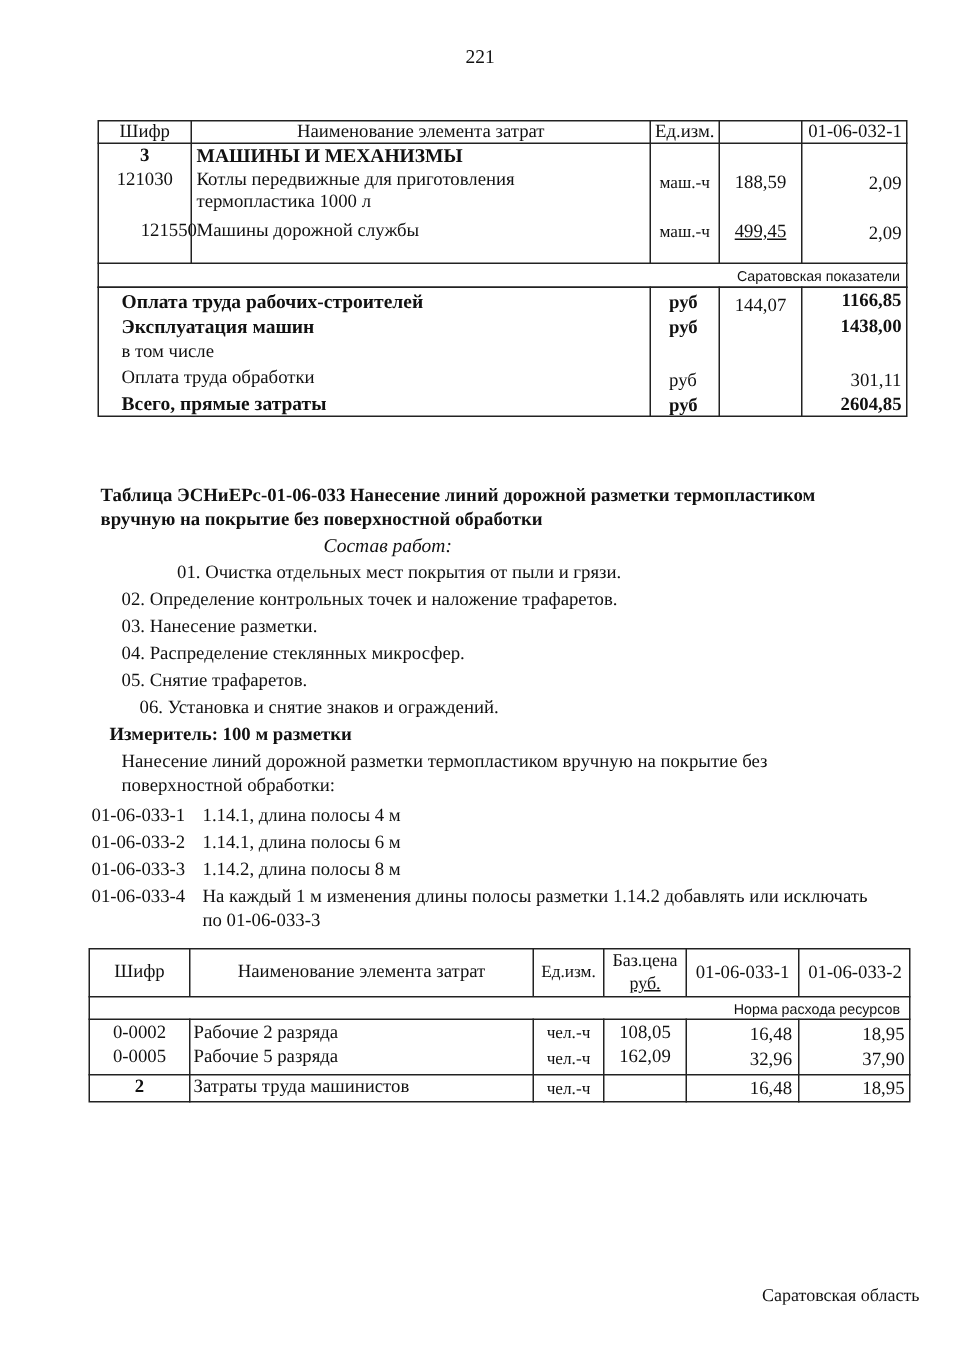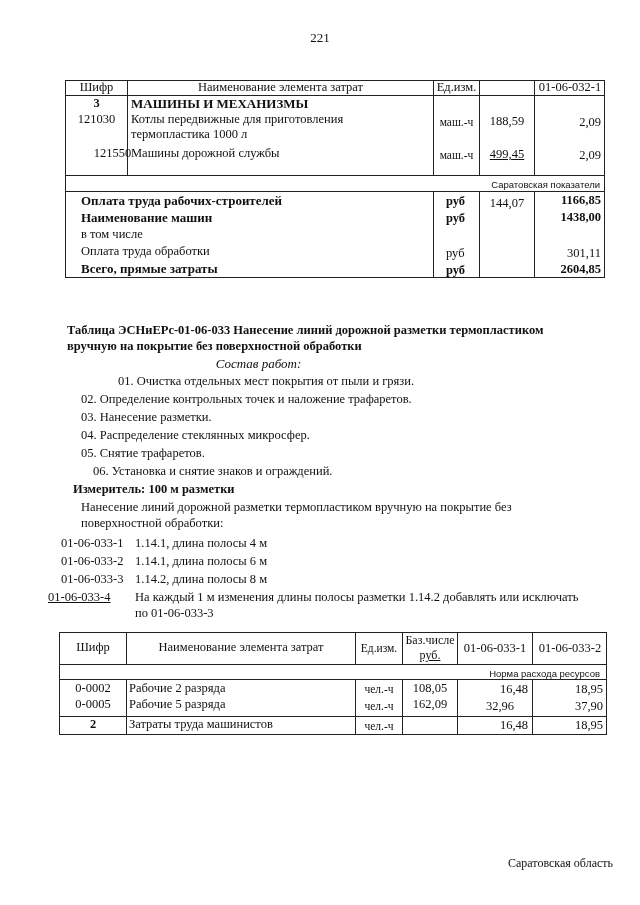--- a/index.html
+++ b/index.html
@@ -76,21 +76,21 @@
   <div class="vline" style="left:433px; top:191px; height:87px;"></div>
   <div class="vline" style="left:479px; top:191px; height:87px;"></div>
   <div class="vline" style="left:534px; top:191px; height:87px;"></div>
 
   <div>
     <div class="cell bold" style="left:81px; top:193px; font-size:13px;">Оплата труда рабочих-строителей</div>
     <div class="cell bold" style="left:446px; top:194px;">руб</div>
     <div class="cell bold right" style="left:535px; top:193px; width:66px;">1166,85</div>
   </div>
   <div>
-    <div class="cell bold" style="left:81px; top:210px; font-size:13px;">Наименование машин</div>
+    <div class="cell bold" style="left:81px; top:210px; font-size:13px;">Эксплуатация машин</div>
     <div class="cell bold" style="left:446px; top:211px;">руб</div>
     <div class="cell bold right" style="left:535px; top:210px; width:66px;">1438,00</div>
   </div>
   <div>
     <div class="cell" style="left:81px; top:227px;">в том числе</div>
   </div>
   <div>
     <div class="cell" style="left:81px; top:244px;">Оплата труда обработки</div>
     <div class="cell" style="left:446px; top:246px;">руб</div>
     <div class="cell right" style="left:535px; top:246px; width:66px;">301,11</div>
@@ -130,21 +130,21 @@
   </div>
   <div>
     <div class="abs list-line" style="left:61px; top:553px;">01-06-033-2</div>
     <div class="abs list-line" style="left:135px; top:553px;">1.14.1, длина полосы 6 м</div>
   </div>
   <div>
     <div class="abs list-line" style="left:61px; top:571px;">01-06-033-3</div>
     <div class="abs list-line" style="left:135px; top:571px;">1.14.2, длина полосы 8 м</div>
   </div>
   <div>
-    <div class="abs list-line" style="left:48px; top:589px;text-decoration:underline;">01-06-033-4</div>
+    <div class="abs list-line" style="left:61px; top:589px;">01-06-033-4</div>
     <div class="abs list-line" style="left:135px; top:589px;">На каждый 1 м изменения длины полосы разметки 1.14.2  добавлять или исключать</div>
     <div class="abs list-line" style="left:135px; top:605px;">по 01-06-033-3</div>
   </div>
 </div>
 
 <div>
   <div class="tbl" style="left:59px; top:632px; width:548px; height:103px;"></div>
 
   <div class="hline" style="left:59px; top:664px; width:548px;"></div>
   <div class="hline" style="left:59px; top:679px; width:548px;"></div>
@@ -157,42 +157,42 @@
   <div class="vline" style="left:402px; top:632px; height:32px;"></div>
   <div class="vline" style="left:402px; top:679px; height:56px;"></div>
   <div class="vline" style="left:457px; top:632px; height:32px;"></div>
   <div class="vline" style="left:457px; top:679px; height:56px;"></div>
   <div class="vline" style="left:532px; top:632px; height:32px;"></div>
   <div class="vline" style="left:532px; top:679px; height:56px;"></div>
 
   <div class="cell center" style="left:60px; top:640px; width:66px;">Шифр</div>
   <div class="cell center" style="left:127px; top:640px; width:228px;">Наименование элемента затрат</div>
   <div class="cell center" style="left:356px; top:641px; width:46px; font-size:11.5px;">Ед.изм.</div>
-  <div class="cell center" style="left:403px; top:633px; width:54px; font-size:12px;">Баз.числе</div>
+  <div class="cell center" style="left:403px; top:633px; width:54px; font-size:12px;">Баз.цена</div>
   <div class="cell center underline" style="left:403px; top:648px; width:54px; font-size:12px;">руб.</div>
   <div class="cell center" style="left:458px; top:641px; width:74px;">01-06-033-1</div>
   <div class="cell center" style="left:533px; top:641px; width:74px;">01-06-033-2</div>
 
   <div class="cell right sans-small" style="left:400px; top:666px; width:200px;">Норма расхода ресурсов</div>
 
   <div>
     <div class="cell center" style="left:60px; top:681px; width:66px;">0-0002</div>
     <div class="cell" style="left:129px; top:681px;">Рабочие 2 разряда</div>
     <div class="cell center" style="left:356px; top:682px; width:46px; font-size:11.5px;">чел.-ч</div>
     <div class="cell center" style="left:403px; top:681px; width:54px;">108,05</div>
     <div class="cell right" style="left:458px; top:682px; width:70px;">16,48</div>
     <div class="cell right" style="left:533px; top:682px; width:70px;">18,95</div>
   </div>
 
   <div>
     <div class="cell center" style="left:60px; top:697px; width:66px;">0-0005</div>
     <div class="cell" style="left:129px; top:697px;">Рабочие 5 разряда</div>
     <div class="cell center" style="left:356px; top:699px; width:46px; font-size:11.5px;">чел.-ч</div>
     <div class="cell center" style="left:403px; top:697px; width:54px;">162,09</div>
-    <div class="cell right" style="left:444px; top:699px; width:70px;font-family:Liberation Serif, serif;">32,96</div>
+    <div class="cell right" style="left:458px; top:699px; width:70px;font-family:Liberation Serif, serif;">32,96</div>
     <div class="cell right" style="left:533px; top:699px; width:70px;">37,90</div>
   </div>
 
   <div>
     <div class="cell center bold" style="left:60px; top:717px; width:66px;">2</div>
     <div class="cell" style="left:129px; top:717px;">Затраты труда машинистов</div>
     <div class="cell center" style="left:356px; top:719px; width:46px; font-size:11.5px;">чел.-ч</div>
     <div class="cell right" style="left:458px; top:718px; width:70px;">16,48</div>
     <div class="cell right" style="left:533px; top:718px; width:70px;">18,95</div>
   </div>

